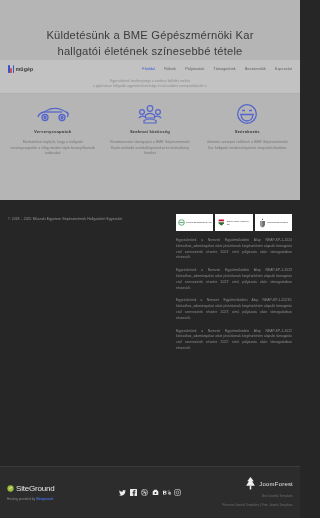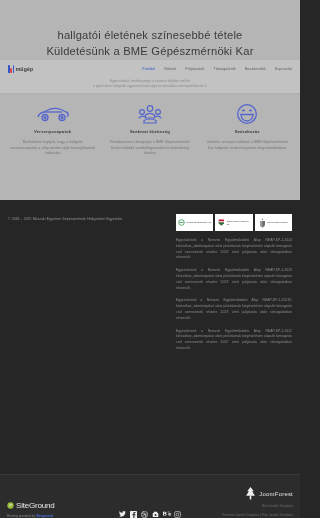--- a/index.html
+++ b/index.html
@@ -90,23 +90,23 @@
     gap: 1.5px; padding: 1.5px;
   }
   .badge-txt { font-size: 1.9px; color: #333; line-height: 2.4px; text-align: left; }
   .grant-p {
     font-size: 3.3px; color: #8e8e8e; line-height: 5.8px;
     margin-top: 7px; letter-spacing: .05px; text-align: justify;
   }
 
   
   .bottombar {
-    position: absolute; left: 0; bottom: 0; width: 300px; height: 44px;
+    position: absolute; left: 0; bottom: 0; width: 300px; height: 52px;
     background: #2c2c2c; border-top: 1px solid #3a3a3a;
-    display: flex; align-items: flex-end; padding: 0 7px;
+    display: flex; align-items: center; padding: 0 7px;
   }
   .sg { width: 95px; }
   .sg-logo { display: flex; align-items: center; gap: 2px; }
   .sg-name { font-size: 8px; color: #e8e8e8; letter-spacing: -.2px; }
   .sg-sub { font-size: 3.2px; color: #8a8a8a; margin-top: 4px; }
   .sg-sub b { color: #4a6fe0; }
   .social { display: flex; gap: 3px; align-items: center; margin: 0 auto; }
   .social span {
     width: 8px; height: 8px; display: flex; align-items: center;
     justify-content: center; color: #ededed;
@@ -116,22 +116,22 @@
   .jf-name { font-size: 6px; color: #e2e2e2; letter-spacing: .2px; }
   .jf-l { font-size: 3px; color: #6d6d6d; margin-top: 4px; line-height: 5px; }
 </style>
 </head>
 <body>
 
 <div class="page">
 
   <section class="hero">
     <div class="hero-title">
+      <div>Küldetésünk a BME Gépészmérnöki Kar</div>
       <div>hallgatói életének színesebbé tétele</div>
-      <div>Küldetésünk a BME Gépészmérnöki Kar</div>
     </div>
   </section>
 
   <header class="header">
     <div class="header-row">
       <div class="logo">
         <span class="logo-mark">
           <i class="logo-bar lb1"></i>
             <i class="logo-bar lb2"></i>
             <i class="logo-bar lb3"></i>

